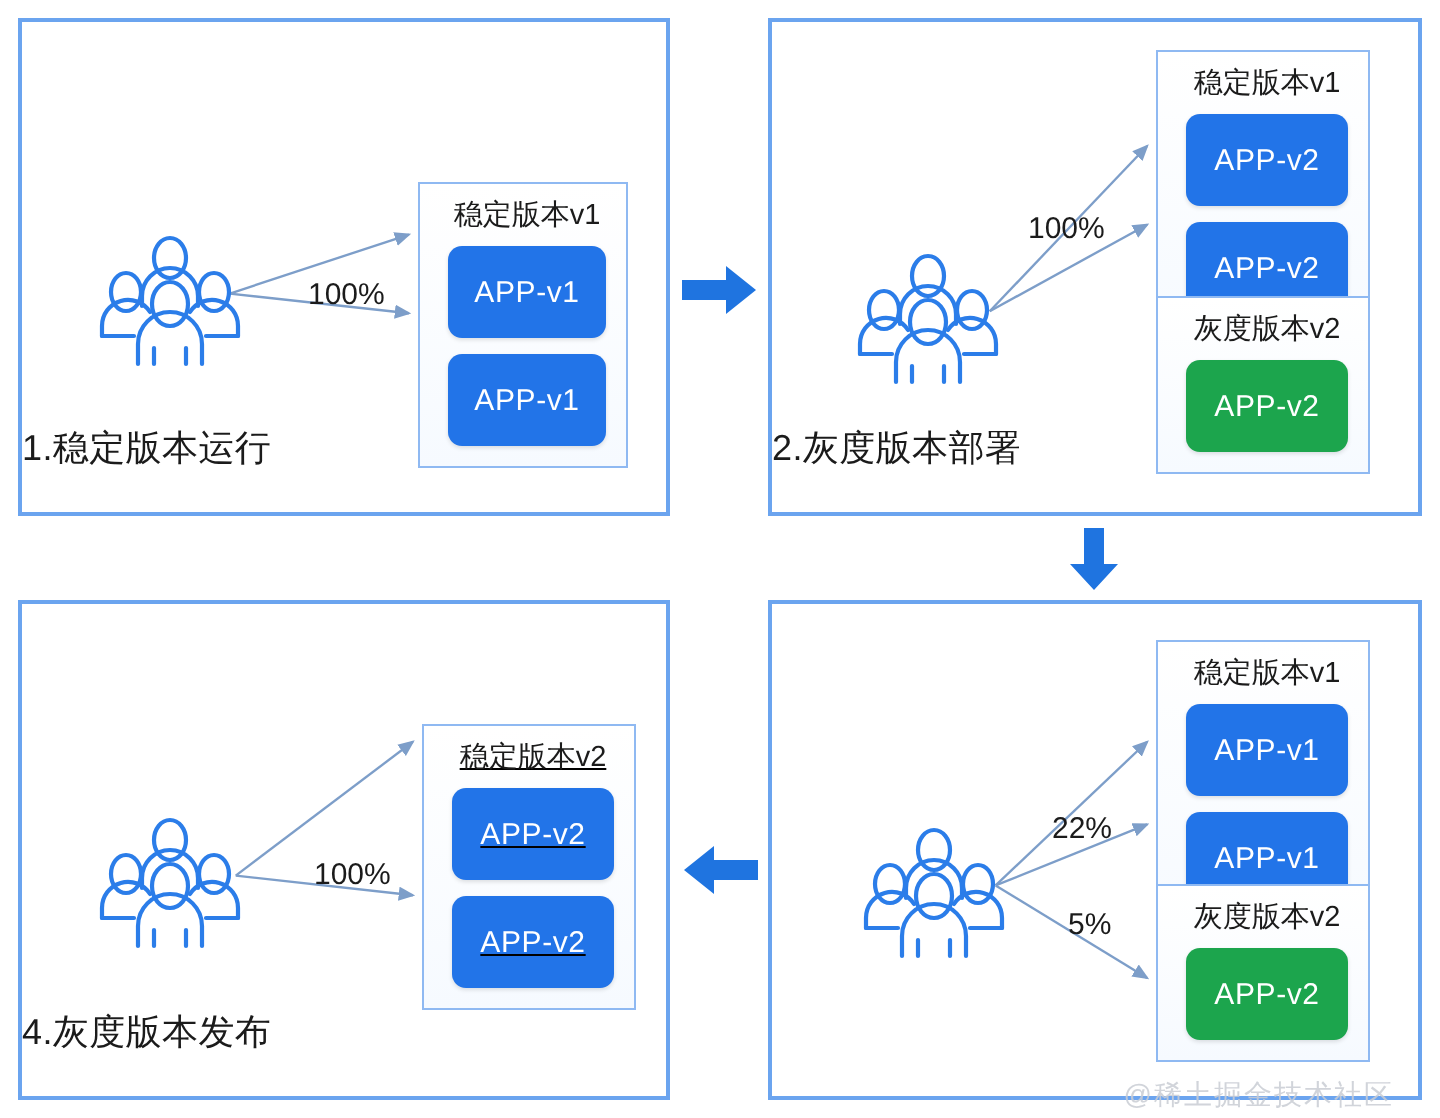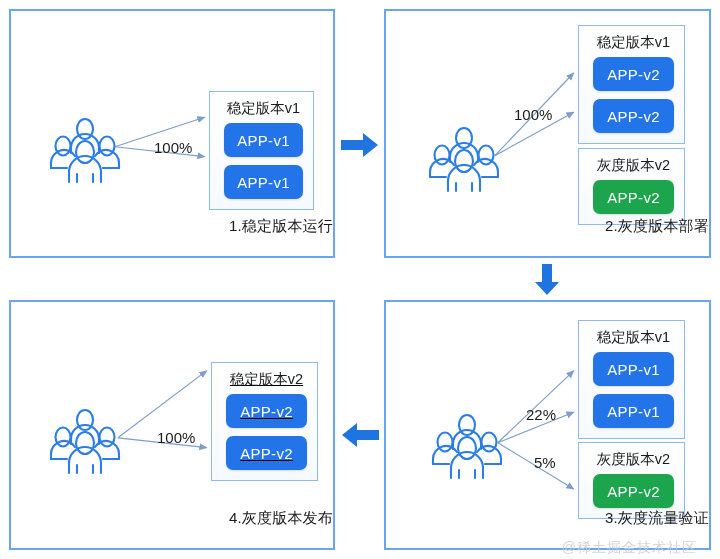--- a/index.html
+++ b/index.html
@@ -21,22 +21,22 @@
   }
   #panel-1{left:9px;  top:9px;   width:326px; height:249px;}
   #panel-2{left:384px;top:9px;   width:327px; height:249px;}
   #panel-3{left:384px;top:300px; width:327px; height:250px;}
   #panel-4{left:9px;  top:300px; width:326px; height:250px;}
 
   .caption{
     position:absolute;
     left:0;right:0;
     bottom:20px;
-    text-align:right;
-    font-size:15px;
+    text-align:left;
+    font-size:18px;
     color:#1b1b1b;
     letter-spacing:.2px;
     white-space:nowrap;
     margin-top:32px;
   }
 
   
   .people{position:absolute;}
 
   
@@ -49,21 +49,21 @@
   }
   .group-title{
     font-size:14.5px;
     color:#1b1b1b;
     text-align:center;
     line-height:20px;
     white-space:nowrap;
     margin-bottom:5px;
   }
   .pill{
-    height:34px;
+    height:46px;
     border-radius:7px;
     display:flex;
     align-items:center;
     justify-content:center;
     color:#ffffff;
     font-size:15px;
     letter-spacing:.3px;
     margin-bottom:8px;
     box-shadow:0 1px 2px rgba(0,0,0,.12);
   }
@@ -219,21 +219,20 @@
       <div class="group-title">稳定版本v1</div>
       <div class="pill blue">APP-v1</div>
       <div class="pill blue">APP-v1</div>
     </div>
 
     <div class="group" style="left:192px;top:140px;width:107px;">
       <div class="group-title">灰度版本v2</div>
       <div class="pill green">APP-v2</div>
     </div>
 
-    <div class="caption">3.灰度流量验证</div>
   </div>
 
   <div class="panel" id="panel-4">
 
     <svg class="conn" viewBox="0 0 326 250">
       <defs>
         <marker id="ah4" markerWidth="7" markerHeight="7" refX="6" refY="3" orient="auto">
           <path d="M0,0 L7,3 L0,6 z" fill="#7d9ec9"></path>
         </marker>
       </defs>

